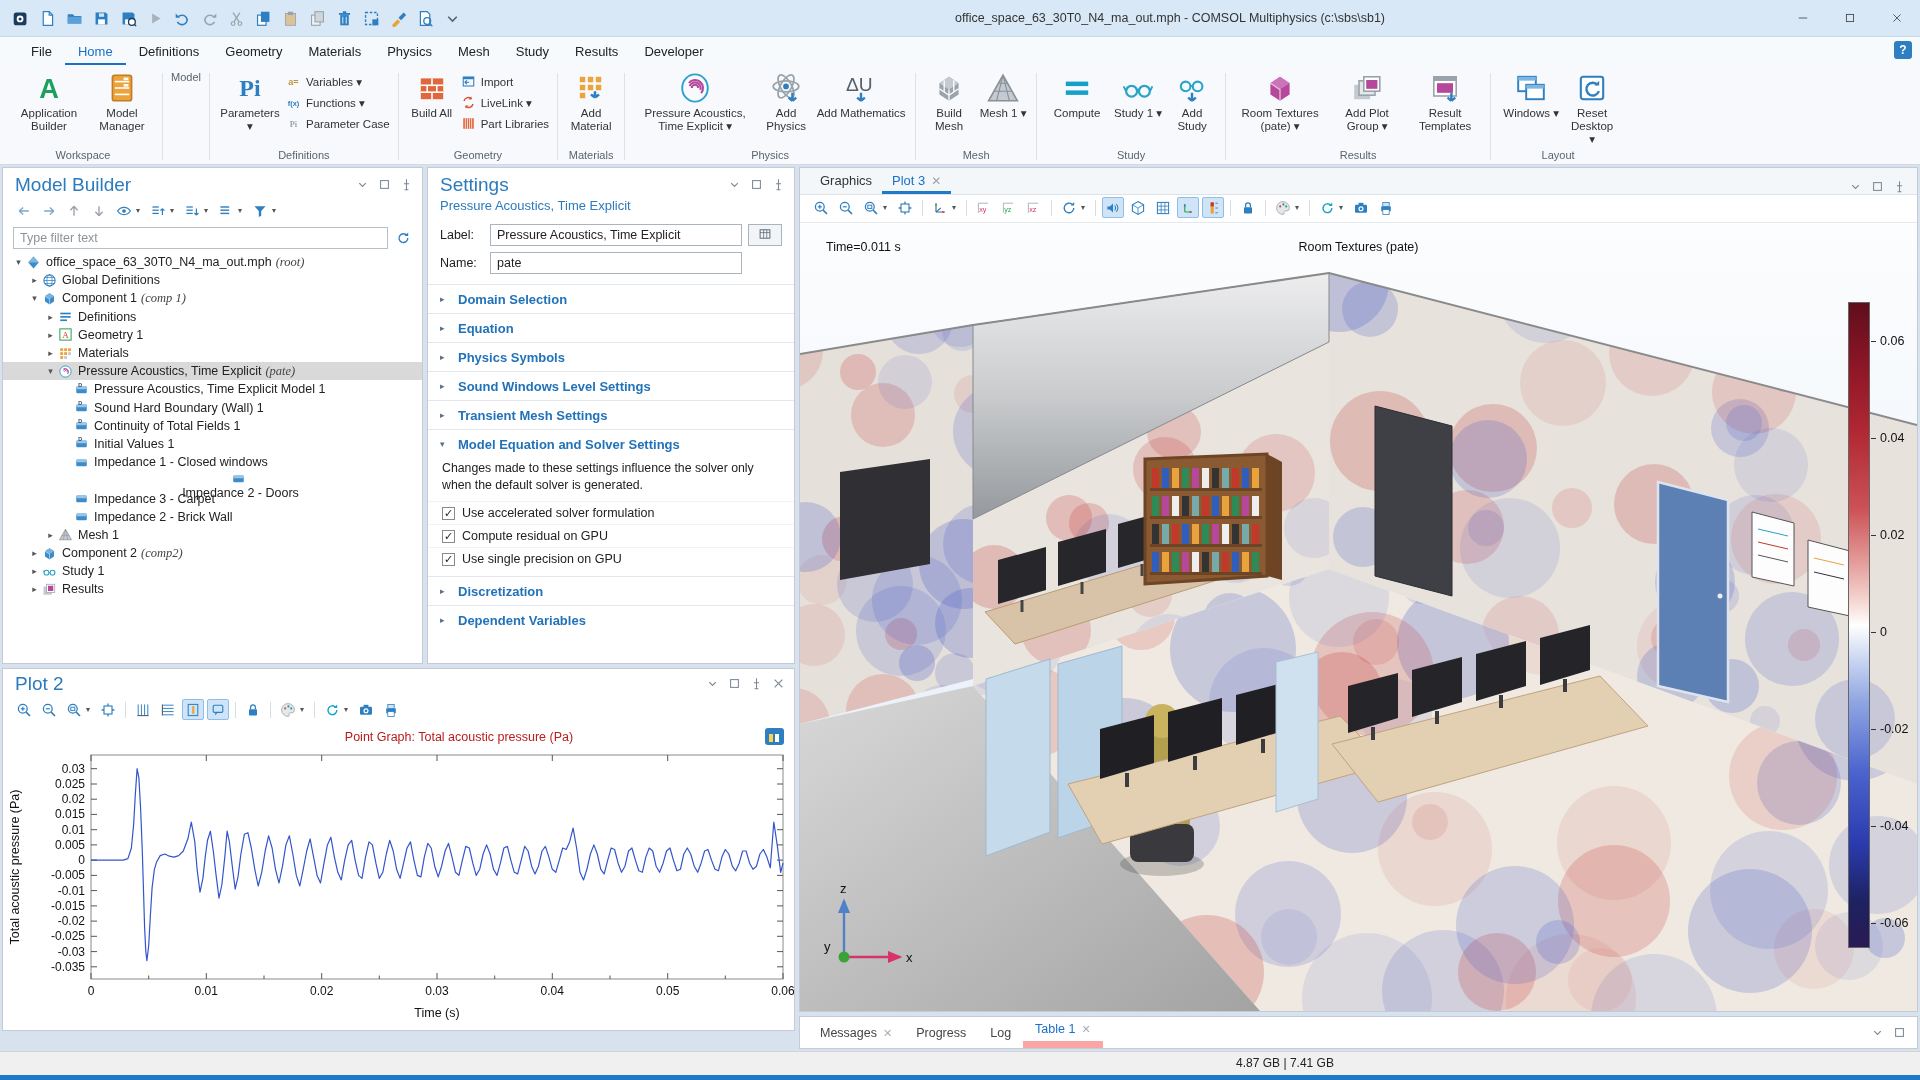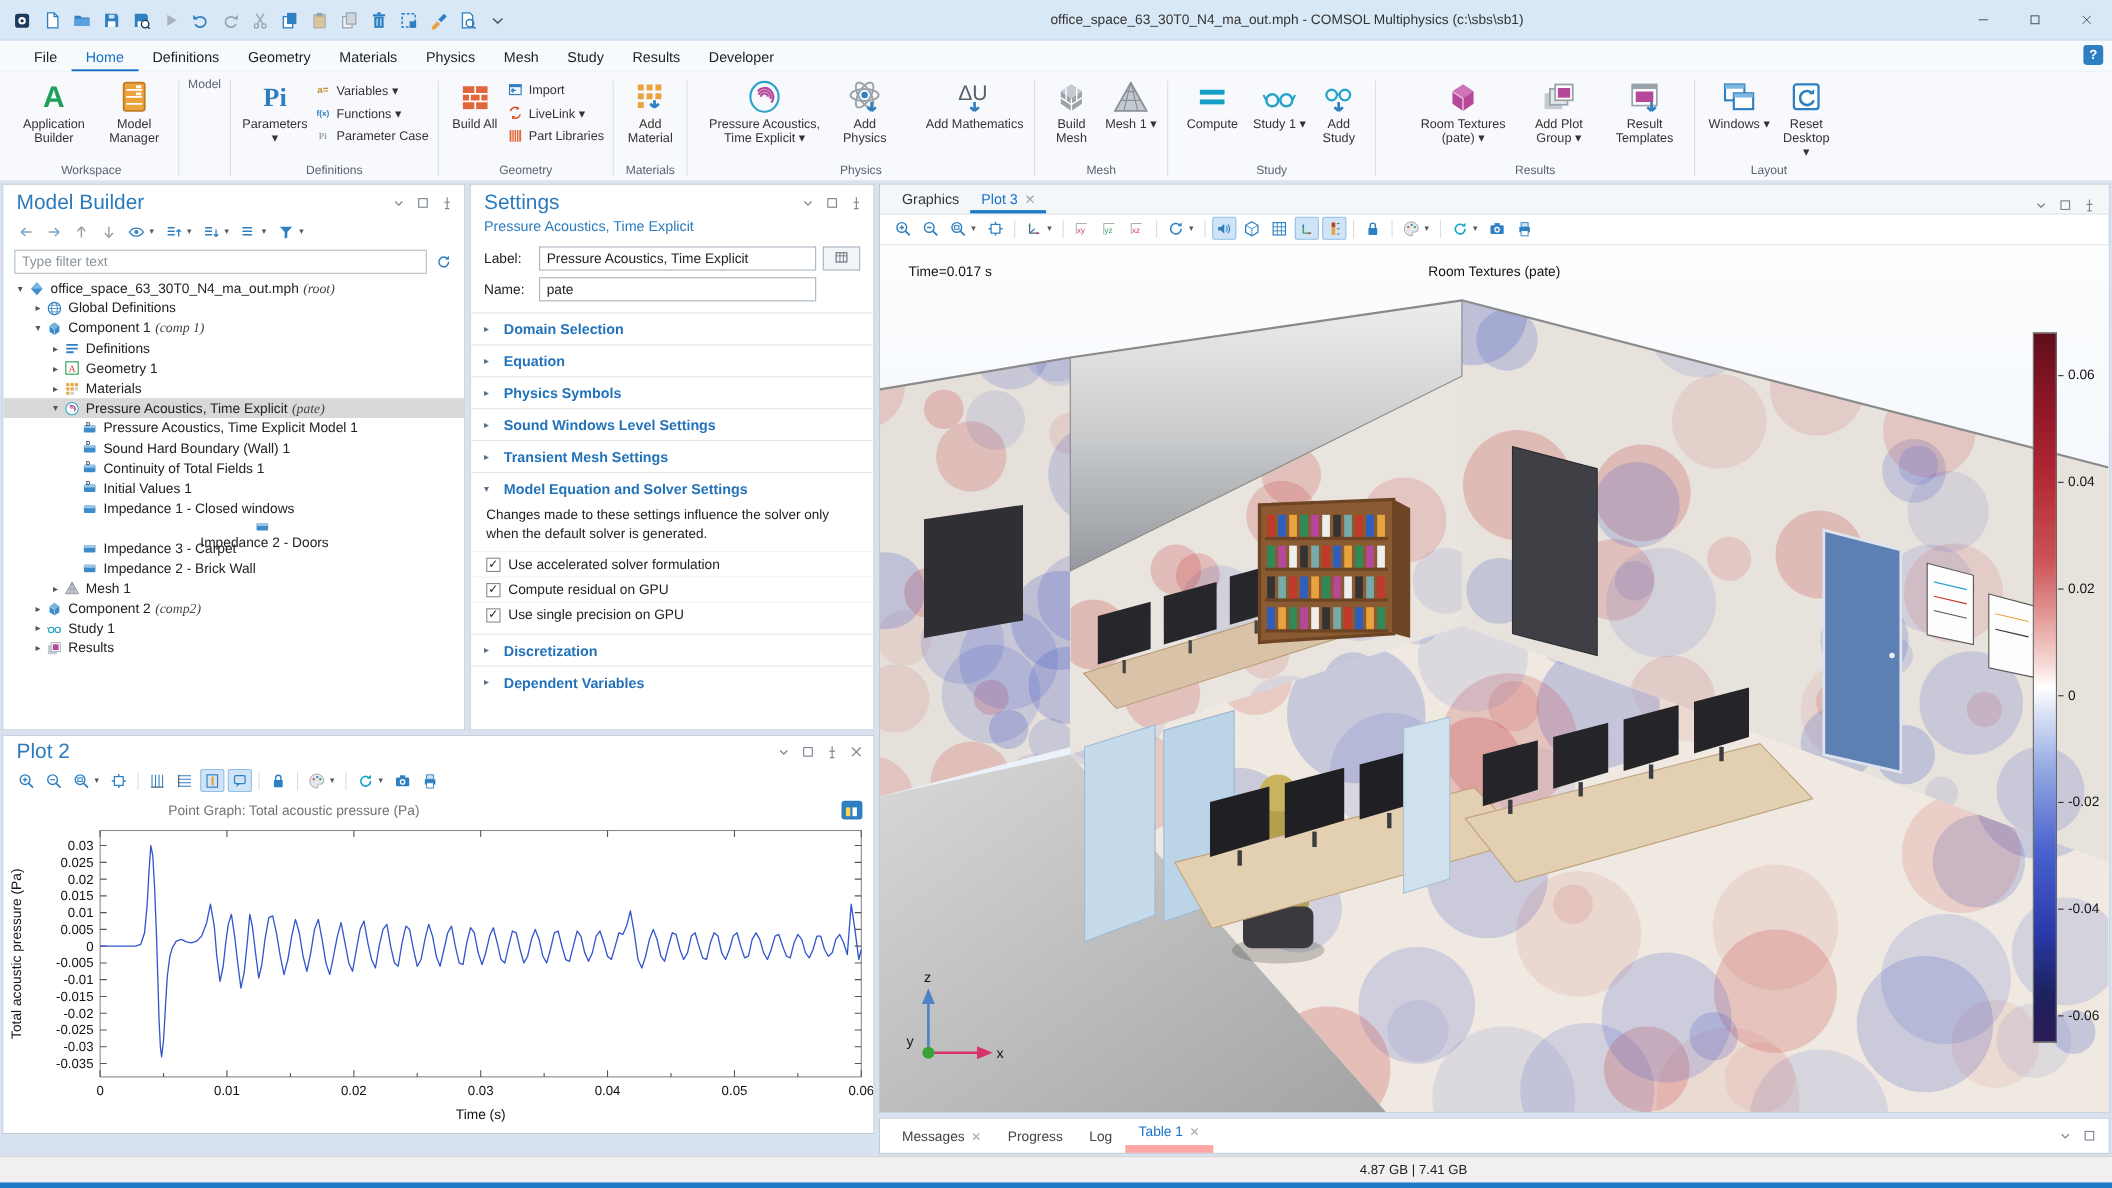--- a/index.html
+++ b/index.html
@@ -23,21 +23,21 @@
   .mitem.active { color:#1a70c7; border-bottom:2px solid #1a70c7; padding-bottom:4px; }
   #helpbtn { position:absolute; right:8px; top:4px; width:18px; height:18px; background:#2e7fc1; color:#fff; border-radius:3px; font-size:12px; font-weight:bold; display:flex; align-items:center; justify-content:center; }
 
   
   #ribbon { position:absolute; left:0; top:65px; width:1920px; height:100px; background:#f7f9fc; border-bottom:1px solid #d5dbe2; display:flex; align-items:stretch; padding:4px 0 0 6px; }
   .rgroup { display:flex; flex-direction:column; padding:0 6px; }
   .rbtns { flex:1; display:flex; align-items:flex-start; gap:4px; }
   .rgl { text-align:center; font-size:11px; color:#5a6470; padding:2px 0 3px; }
   .rdiv { width:1px; background:#dde1e6; margin:4px 2px 4px 2px; }
   .rbtn { display:flex; flex-direction:column; align-items:center; width:64px; padding-top:3px; }
-  .rbtn.w90 { width:92px;margin-left:25px; } .rbtn.w120 { width:124px; } .rbtn.w50 { width:50px; } .rbtn.w70 { width:74px; }
+  .rbtn.w90 { width:92px; } .rbtn.w120 { width:124px; } .rbtn.w50 { width:50px; } .rbtn.w70 { width:74px; }
   .ric { width:32px; height:32px; display:block; }
   .ric svg { width:32px; height:32px; }
   .rlabel { margin-top:3px; font-size:11.5px; line-height:13px; color:#333; text-align:center; }
   .rstack { display:flex; flex-direction:column; justify-content:flex-start; gap:6px; padding-top:5px; }
   .rsmall { display:flex; align-items:center; gap:5px; font-size:11.5px; color:#333; height:15px; }
   .rsmall .sic { width:15px; height:15px; } .rsmall .sic svg { width:15px; height:15px; }
 
   
   .panel { position:absolute; background:#fff; border:1px solid #c3ccd6; }
   #mb   { left:2px;  top:167px; width:421px; height:497px; }
@@ -79,21 +79,21 @@
   .sect { border-top:1px solid #e3e7ec; display:flex; align-items:center; gap:8px; height:29px; padding:0 12px; }
   .sect .chev { font-size:9px; color:#56708c; width:10px; }
   .sect .slabel { color:#2272b9; font-size:13px; font-weight:600; }
   .note { font-size:12.3px; color:#222; line-height:1.35; padding:2px 14px 8px 14px; }
   .cbrow { display:flex; align-items:center; gap:7px; height:23px; padding:0 14px; border-top:1px solid #f0f2f4; }
   .cbx { width:13px; height:13px; border:1px solid #8a8a8a; background:#fff; font-size:11px; line-height:11px; color:#222; display:inline-flex; align-items:center; justify-content:center; }
   .cblabel { font-size:12.5px; }
 
   
   #p2title { display:flex; align-items:center; padding:4px 10px 0 150px; }
-  #p2title .ct { flex:1; font-size:12.5px; color:#737373; }
+  #p2title .ct { flex:1; text-align:center; font-size:12.5px; color:#b91c1c; }
   .miniplot { width:19px; height:17px; background:#2e7fc1; border-radius:3px; position:relative; }
   .miniplot:after { content:""; position:absolute; left:4px; bottom:3px; width:4px; height:8px; background:#ffd24d; box-shadow:6px 0 0 #fff; }
   #chart { display:block; }
 
   
   #gtabs { display:flex; align-items:flex-end; height:27px; background:#f4f7fa; border-bottom:1px solid #dde3e9; padding-left:10px; }
   .gtab { display:flex; align-items:center; gap:6px; padding:4px 10px 6px; font-size:13px; color:#333; }
   .gtab.active { color:#1a70c7; border-bottom:3px solid #1f7ac5; padding-bottom:3px; }
   .gtab .x { color:#9aa4ad; font-size:12px; }
   #gtabs .pctrls { margin-left:auto; padding-right:10px; }
@@ -1525,21 +1525,21 @@
           <line x1="573" y1="503" x2="573" y2="516" stroke="#3c3c40" stroke-width="4"></line>
           <polygon points="612,446 662,433 662,478 612,493" fill="#242429"></polygon>
           <line x1="637" y1="487" x2="637" y2="500" stroke="#3c3c40" stroke-width="4"></line>
           <polygon points="676,430 726,417 726,462 676,477" fill="#242429"></polygon>
           <line x1="701" y1="471" x2="701" y2="484" stroke="#3c3c40" stroke-width="4"></line>
           <polygon points="740,414 790,401 790,446 740,461" fill="#242429"></polygon>
           <line x1="765" y1="455" x2="765" y2="468" stroke="#3c3c40" stroke-width="4"></line>
           <polygon points="173,101 529,49 529,118 173,295" fill="url(#gSilver)" stroke="#85898d" stroke-width="1"></polygon>
           <polyline points="0,130 173,101 529,49 1117,201" fill="none" stroke="#8a8a8a" stroke-width="2"></polyline>
         </svg>
-      <div class="vlabel" id="vtime">Time=0.017 s</div>
+      <div class="vlabel" id="vtime">Time=0.011 s</div>
       <div class="vlabel" id="vptitle">Room Textures (pate)</div>
       <div class="vlabel" id="cbunit">Pa</div>
       <div id="cbar" style="background: linear-gradient(rgb(95, 14, 28) 0%, rgb(142, 22, 38) 10%, rgb(176, 40, 51) 20%, rgb(204, 82, 87) 32%, rgb(227, 154, 151) 40%, rgb(247, 221, 216) 47%, rgb(255, 255, 255) 50%, rgb(210, 220, 243) 54.5%, rgb(143, 165, 226) 62%, rgb(74, 99, 205) 73%, rgb(43, 59, 174) 84%, rgb(29, 34, 96) 93%, rgb(42, 26, 85) 100%);"></div>
       <svg id="triad" width="95" height="100">
         <defs>
           <marker id="ah" markerWidth="7" markerHeight="7" refX="5" refY="2.5" orient="auto">
               <path d="M0,0 L6,2.5 L0,5 z" fill="context-stroke"></path>
             </marker>
         </defs>
         <line x1="22" y1="78" x2="22" y2="22" stroke="#4f81c7" stroke-width="2.4" marker-end="url(#ah)"></line>

